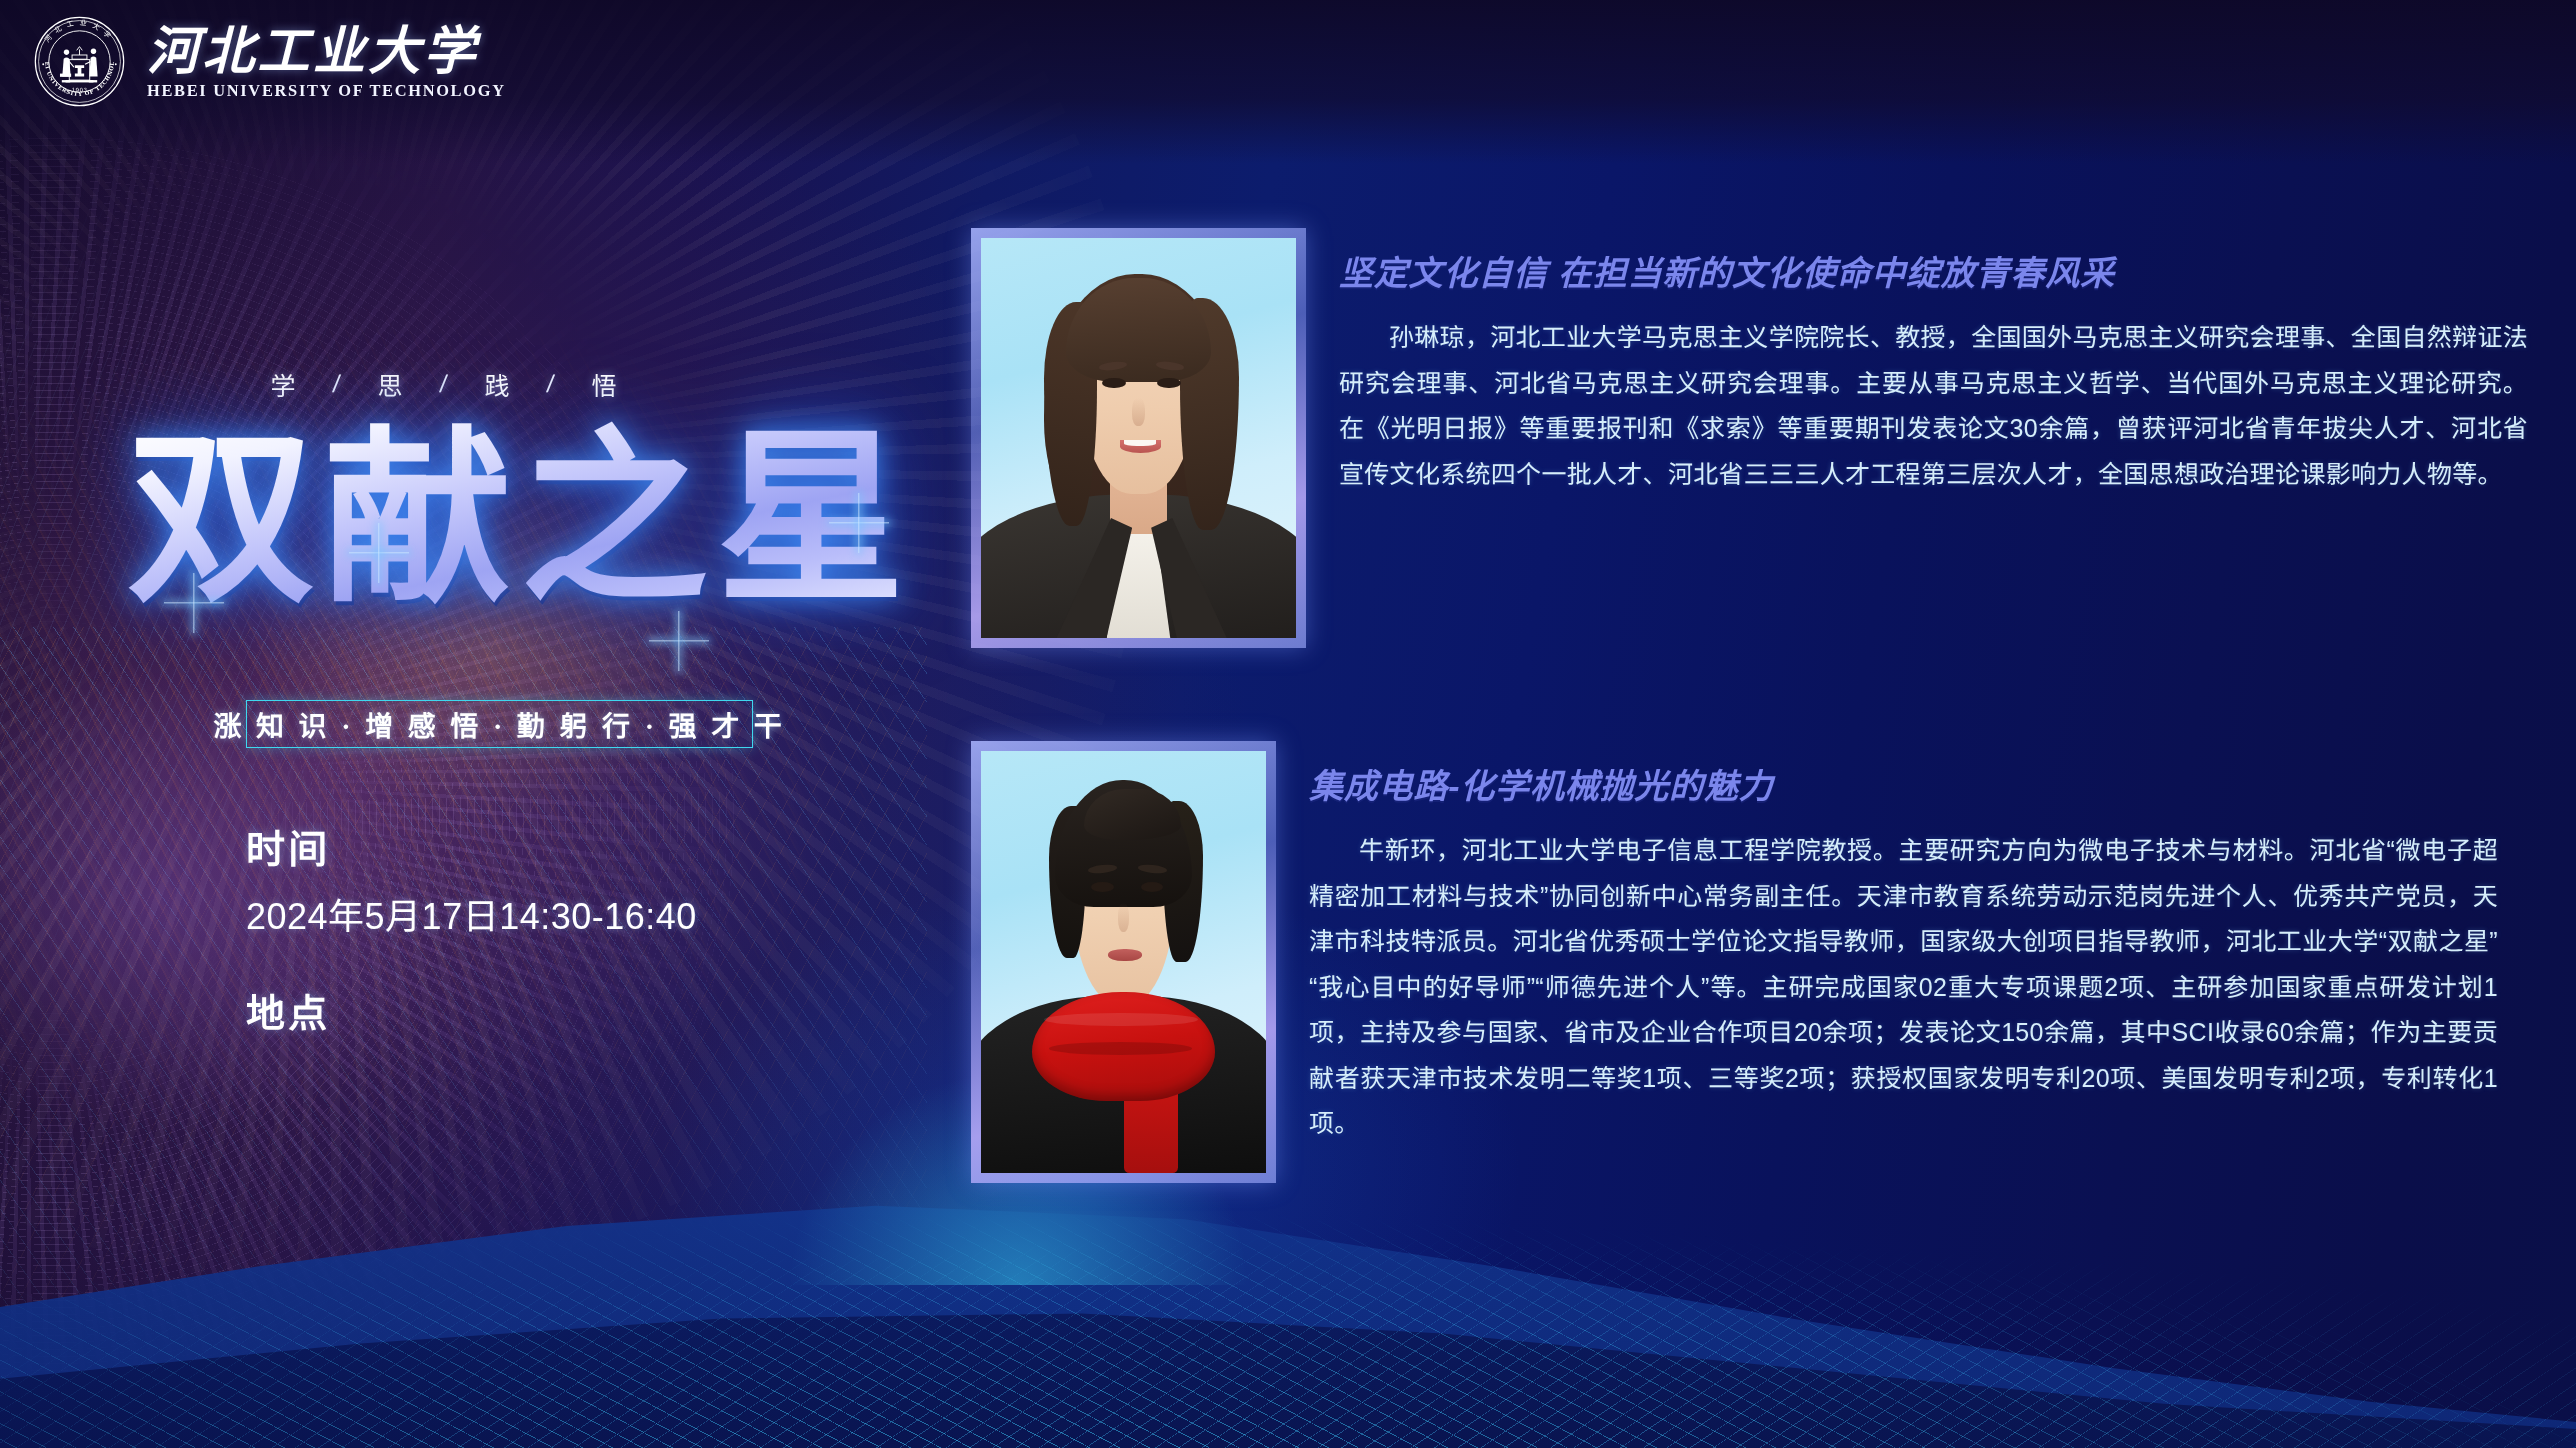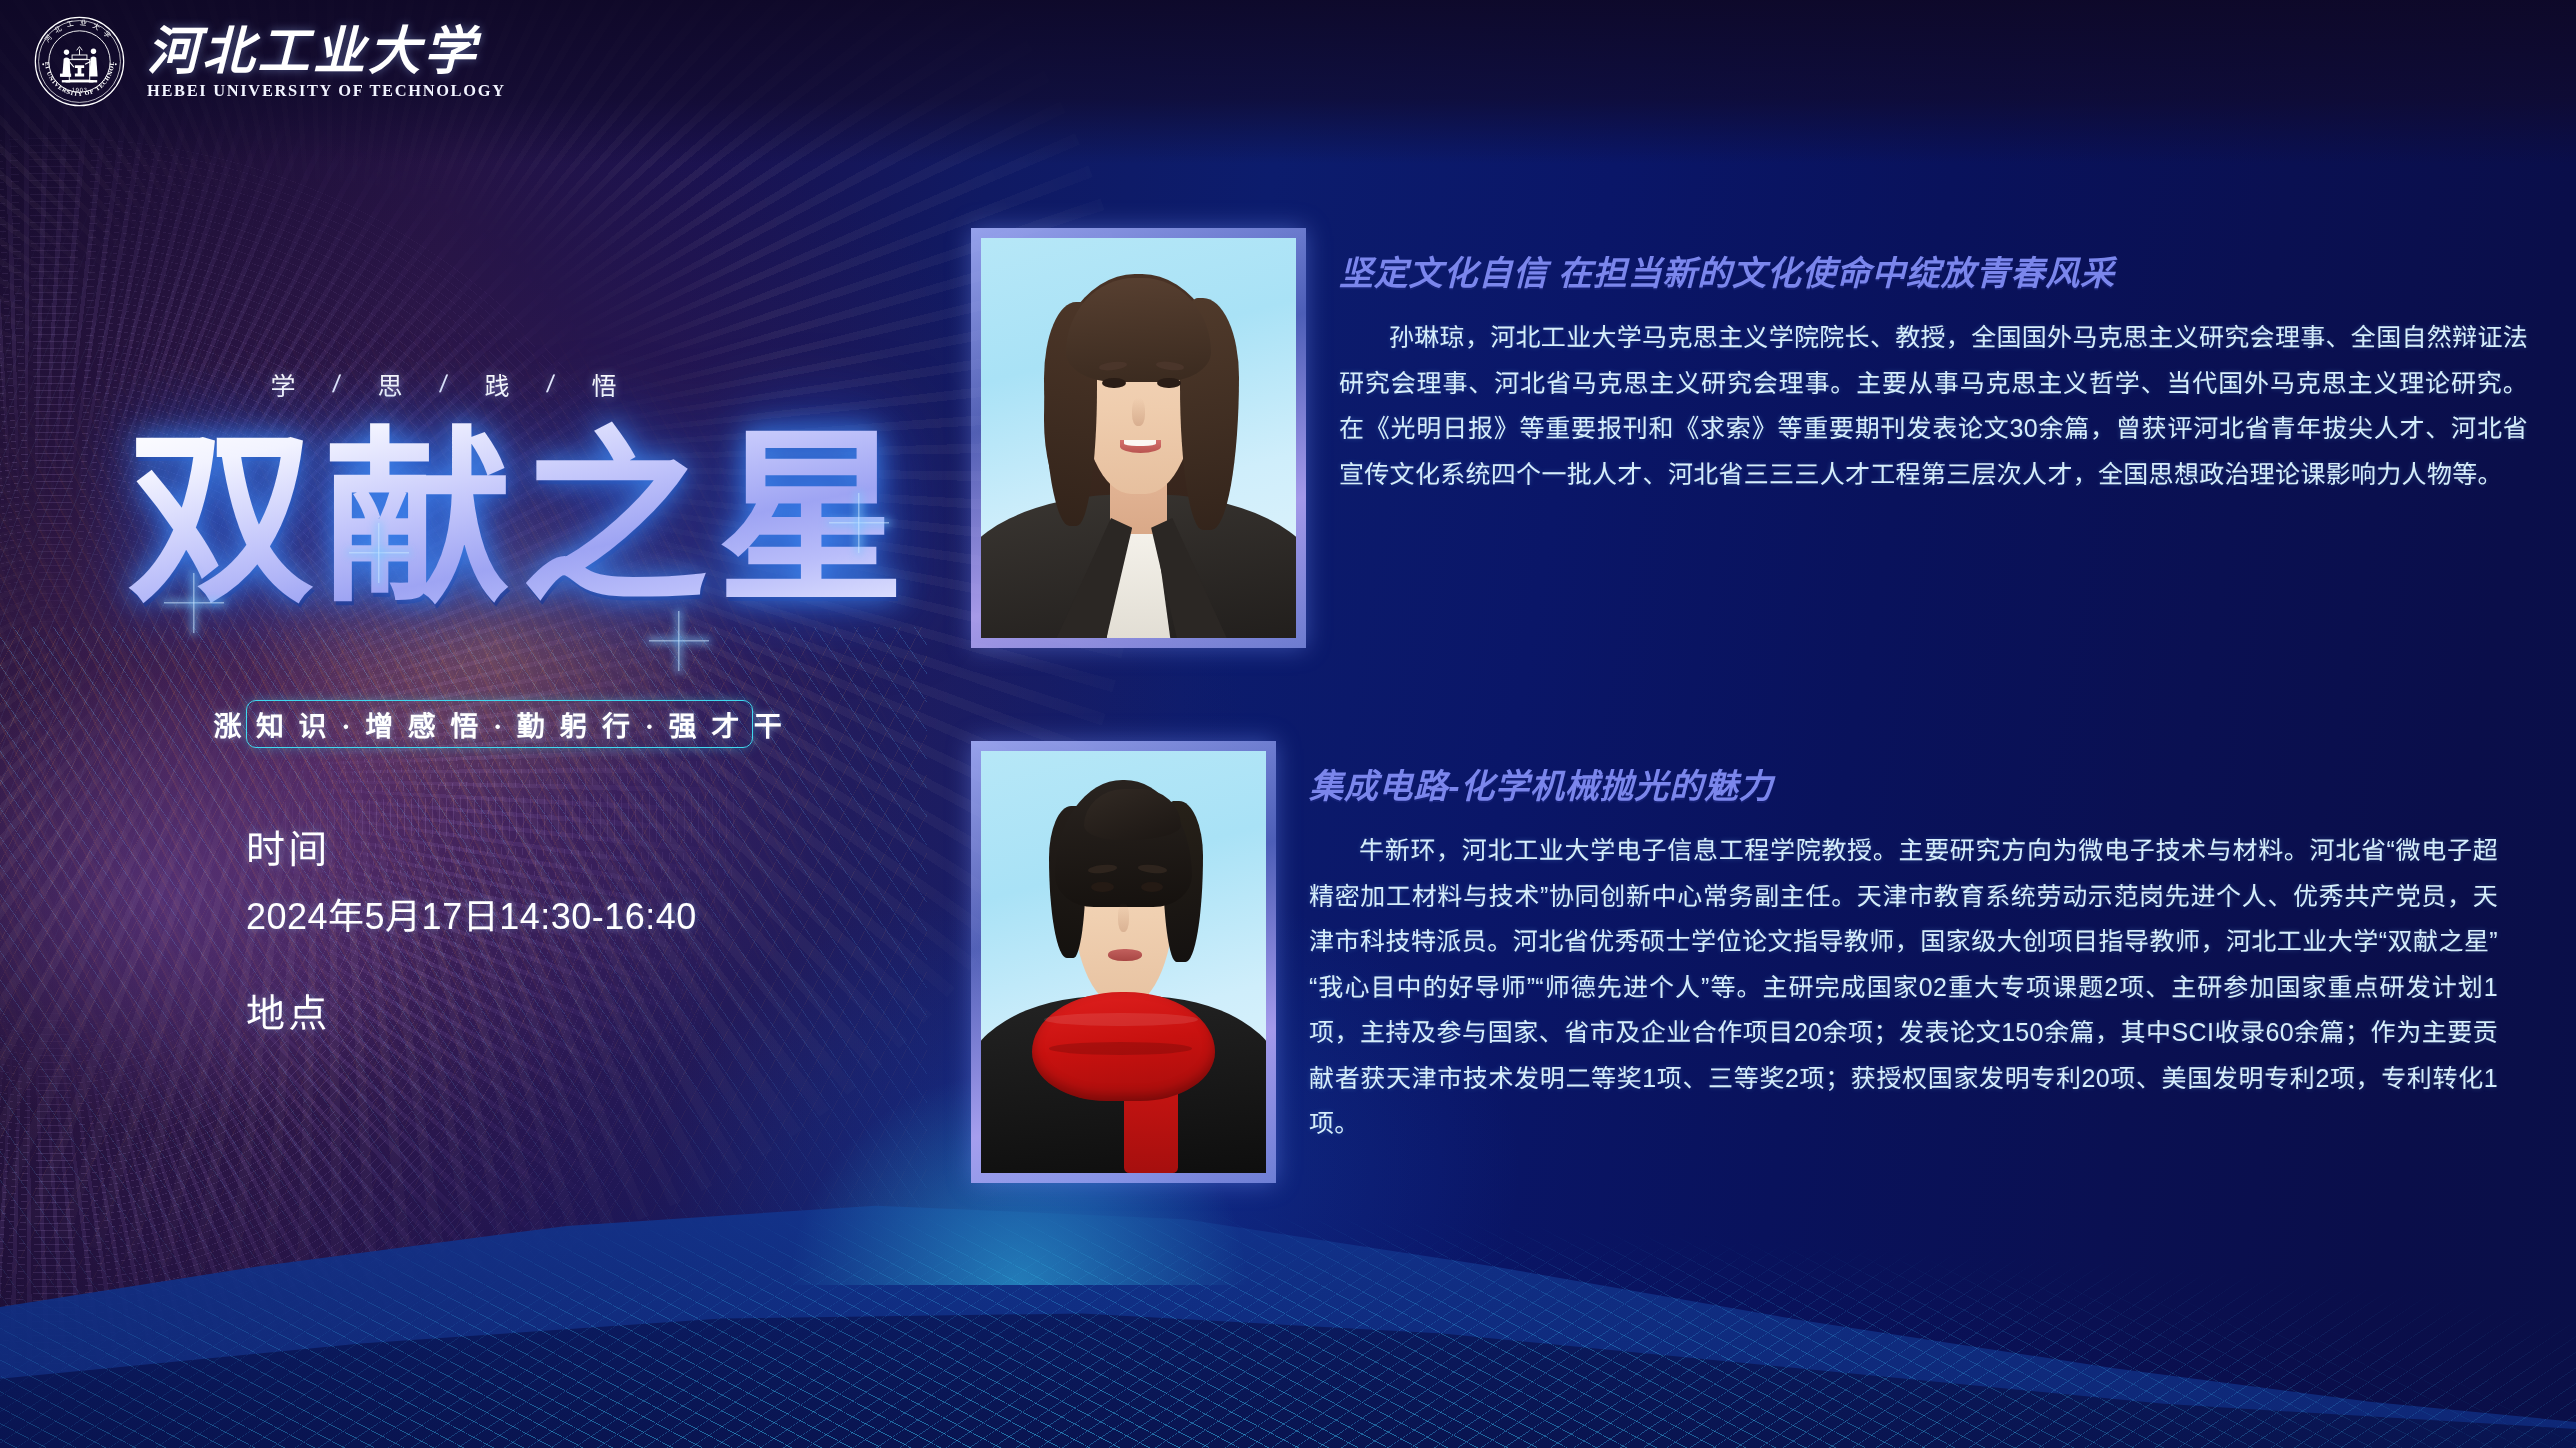--- a/index.html
+++ b/index.html
@@ -181,34 +181,34 @@
   .title-sparkle::before, .title-sparkle::after {
     content:""; position:absolute; left:50%; top:50%; background:rgba(190,225,255,0.95);
     box-shadow:0 0 8.7px 1.6px rgba(120,200,255,0.9);
   }
   .title-sparkle::before { width:60px; height:1.4px; transform:translate(-50%,-50%); }
   .title-sparkle::after  { width:1.4px; height:60px; transform:translate(-50%,-50%); }
 
   .motto-box {
     position:absolute; left:246px; top:700px;
     width:507px; height:48px;
-    border:1.6px solid #3fd8ef; border-radius:10px;
+    border:1.6px solid #3fd8ef; border-radius:0;
     display:flex; align-items:center; justify-content:center;
     box-shadow:0 0 12px rgba(60,215,240,0.35), inset 0 0 13px rgba(40,170,220,0.12);
   }
   .motto-text {
     font-family:"Liberation Serif","DejaVu Serif",serif;
     font-size:28px; font-weight:700; color:#ffffff; letter-spacing:3.8px;
     text-shadow:0 0 7.6px rgba(170,220,255,0.6);
     white-space:nowrap;
   }
 
   .info-block { position:absolute; left:246px; top:818px; }
   .info-label {
-    font-size:39px; font-weight:400; color:#ffffff; letter-spacing:3.3px;
+    font-size:39px; font-weight:700; color:#ffffff; letter-spacing:3.3px;
     text-shadow:0 0 9.8px rgba(150,200,255,0.5);
     font-family:"Liberation Sans","DejaVu Sans",sans-serif;
   }
   .info-value {
     font-size:36px; font-weight:400; color:#ffffff; letter-spacing:0.5px;
     margin-top:13px;
     text-shadow:0 0 7.6px rgba(150,200,255,0.45);
     white-space:nowrap;
   }
   .info-gap { height:43px; }

